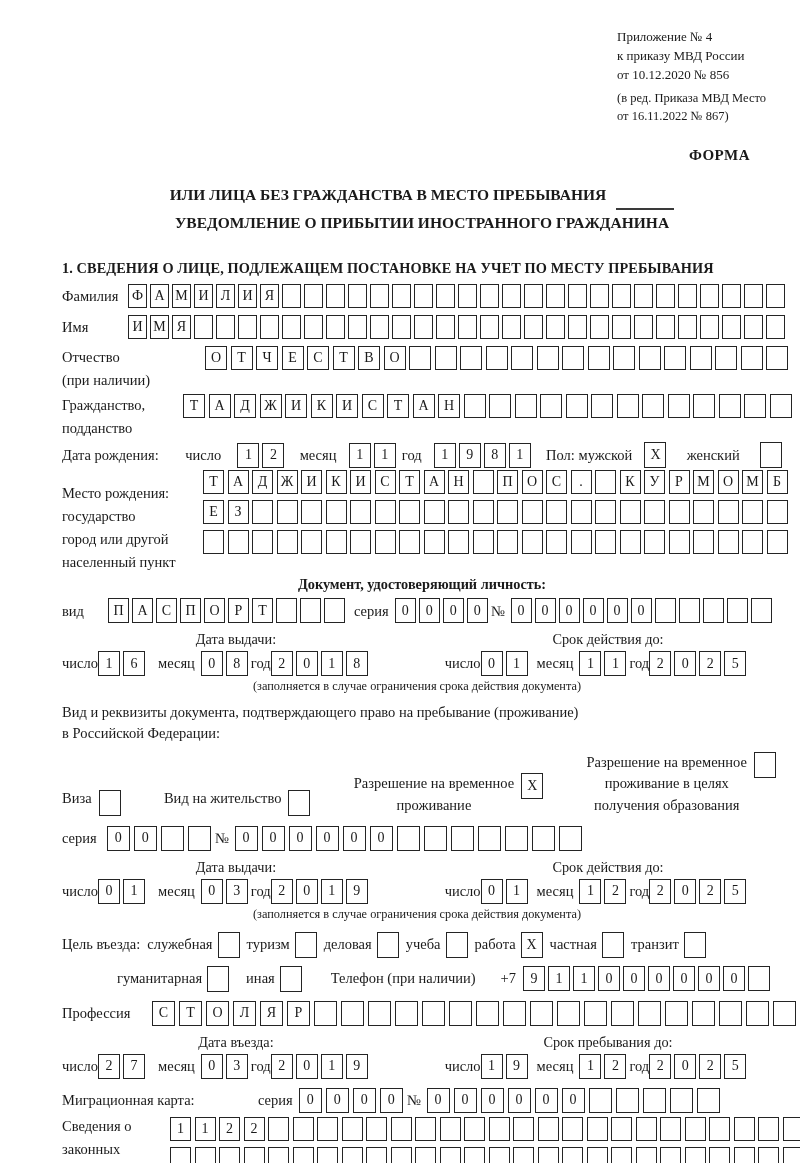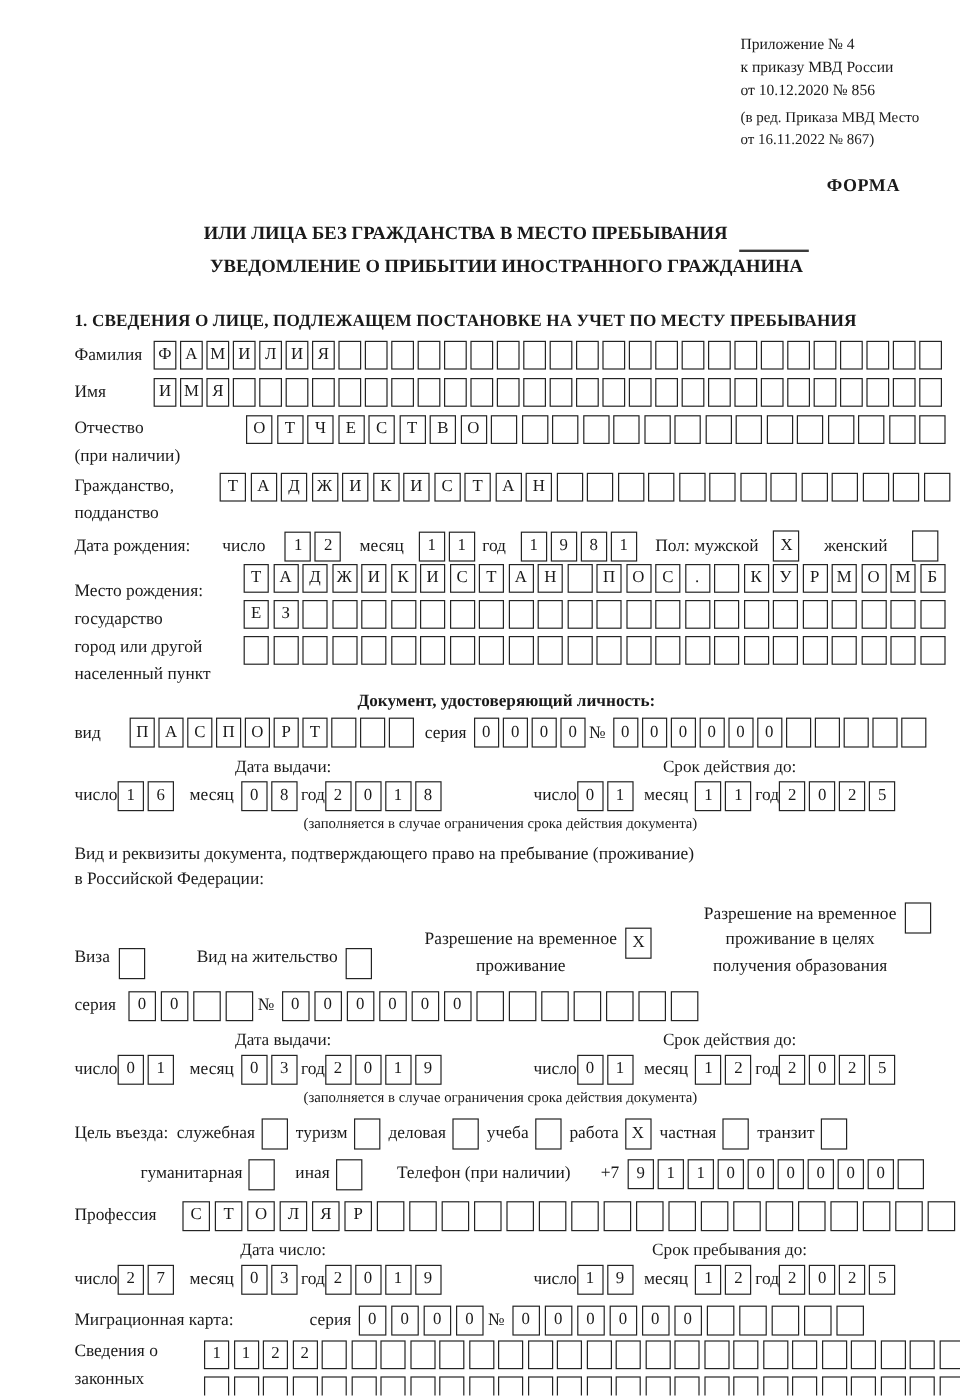--- a/index.html
+++ b/index.html
@@ -660,21 +660,21 @@
         <span class="cell"></span>
         <span class="cell"></span>
         <span class="cell"></span>
         <span class="cell"></span>
         <span class="cell"></span>
         <span class="cell"></span>
       </span>
   </div>
 
   <div class="dheaders">
-    <div class="dh-left">Дата число:</div>
+    <div class="dh-left">Дата въезда:</div>
     <div class="dh-right">Срок пребывания до:</div>
   </div>
   <div class="frow" style="align-items:center;margin-top:3px;">
     <div class="dgroup">
       <span class="flabel">число</span>
       <span class="cells dt">
           <span class="cell">2</span>
           <span class="cell">7</span>
         </span>
         <span class="gap10"></span>

